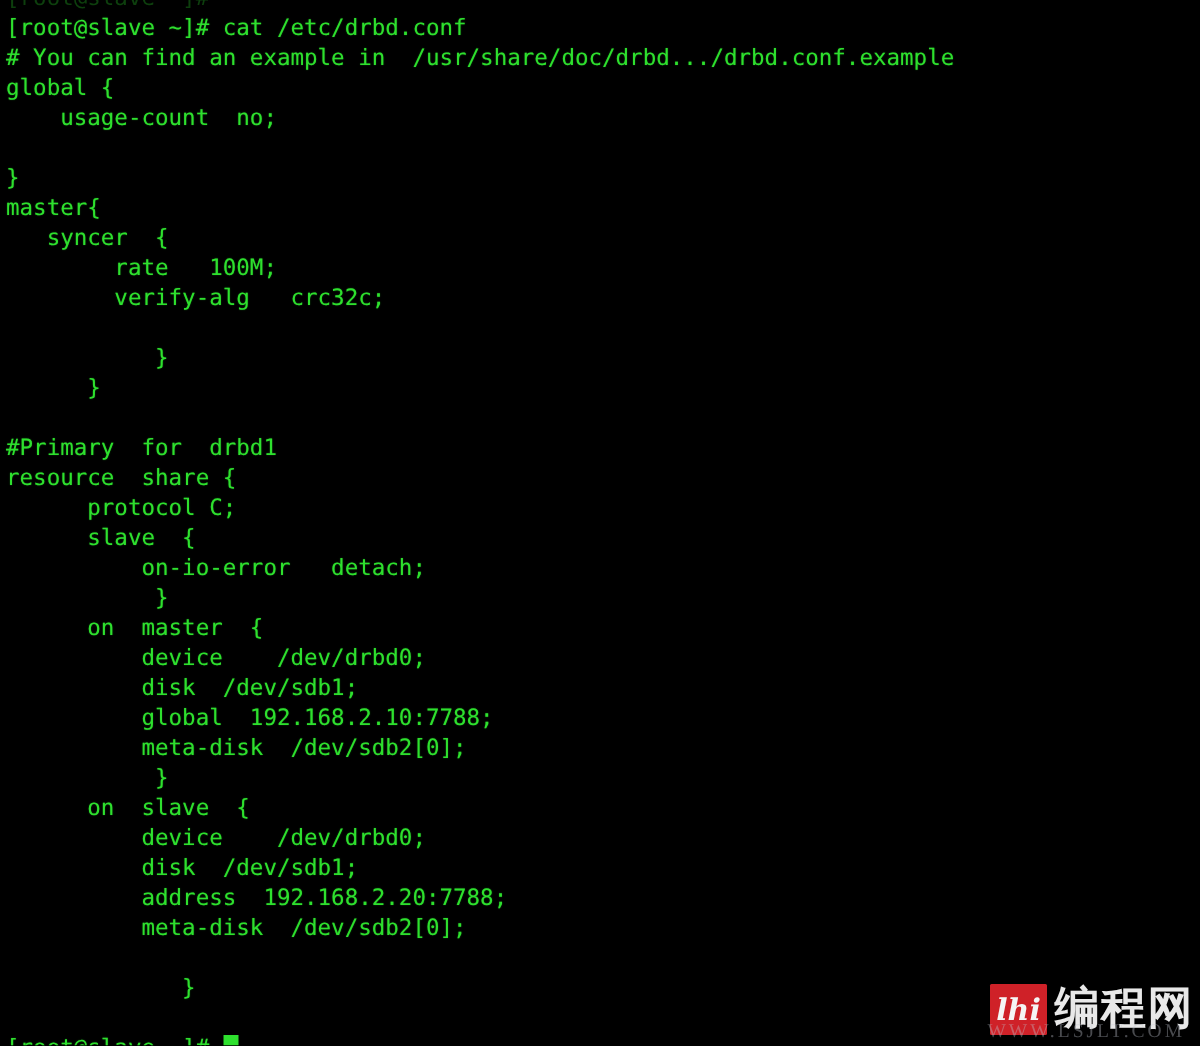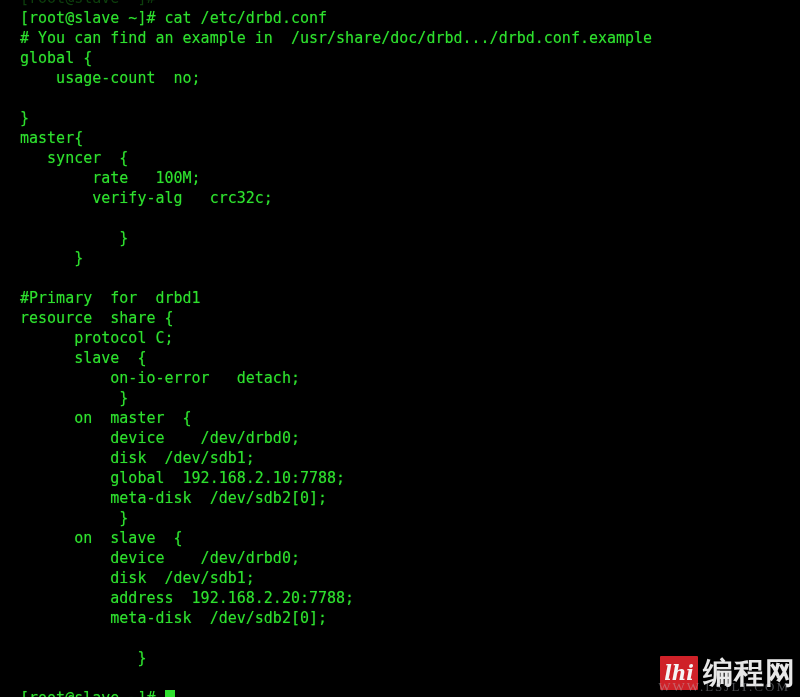--- a/index.html
+++ b/index.html
@@ -24,21 +24,21 @@
     left: 0;
     top: -12px;
     width: 800px;
     padding: 0;
   }
   .line {
     display: block;
     height: 20px;
     line-height: 20px;
     white-space: pre;
-    padding-left: 20px;
+    padding-left: 4px;
     color: #2ee02e;
     text-shadow: 0 0 1px rgba(46,224,46,0.45);
   }
   .line.clipped {
     color: #0d3f0d;
     text-shadow: none;
   }
   .line.blank {
     color: transparent;
   }

